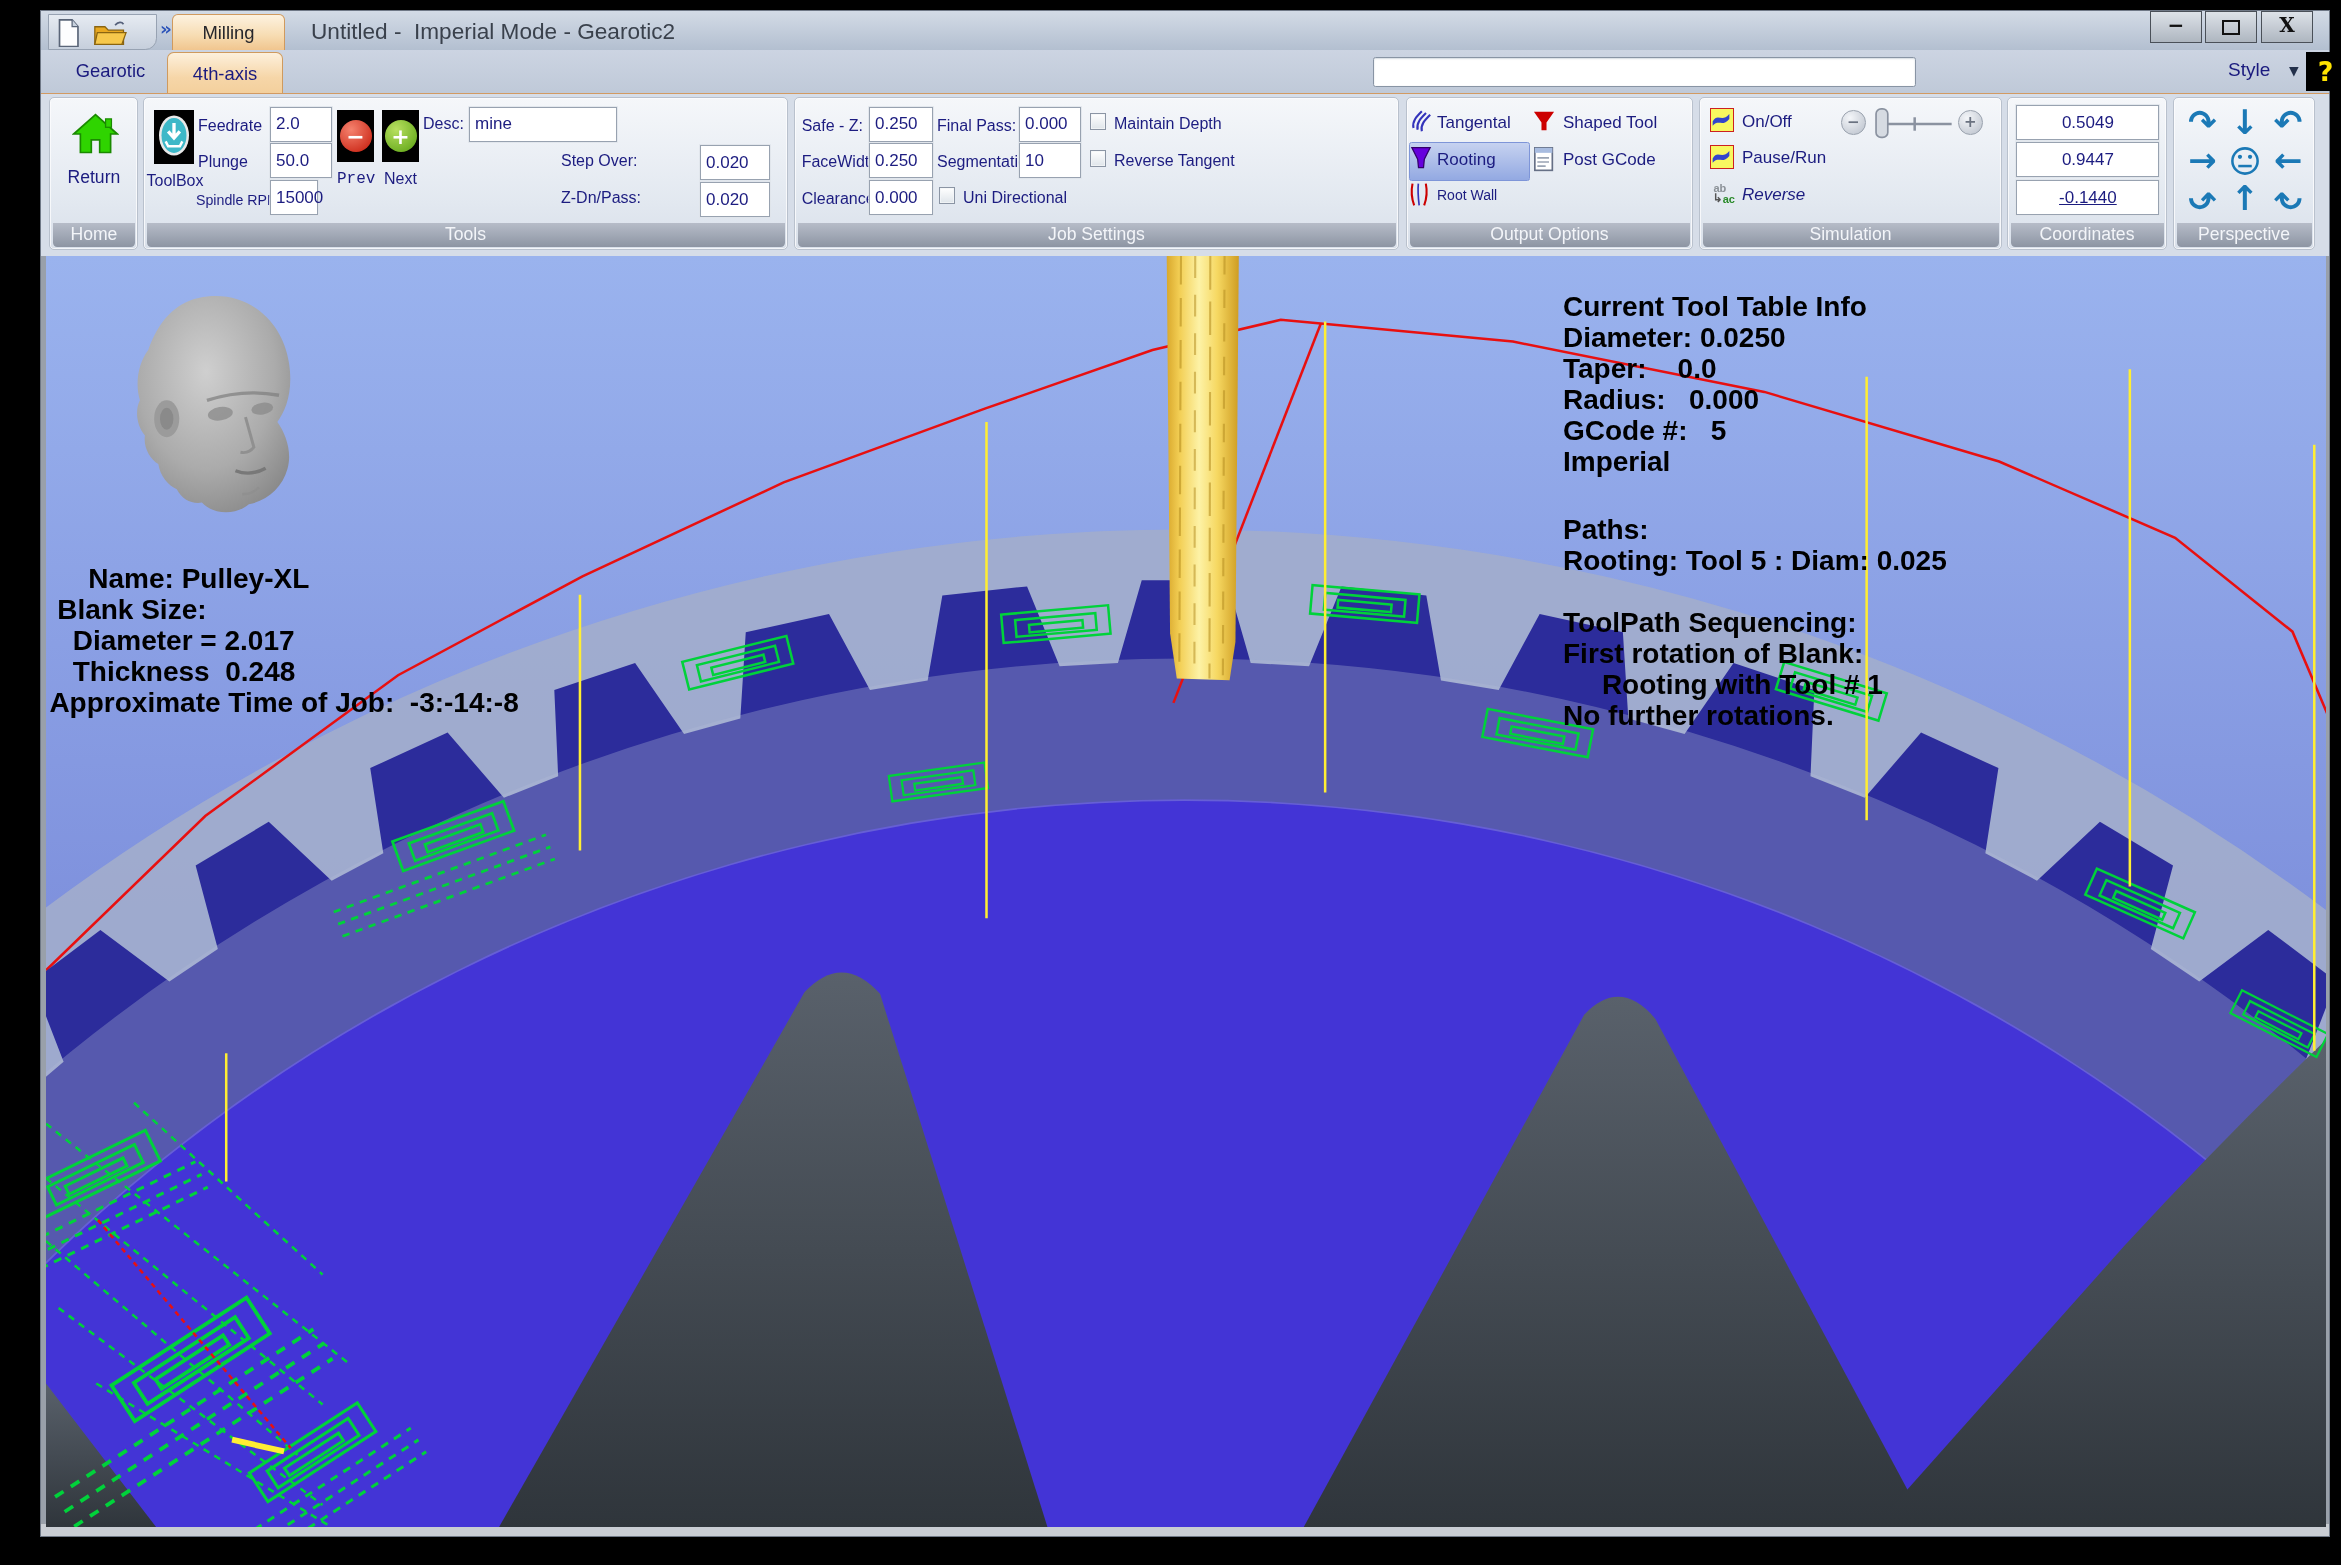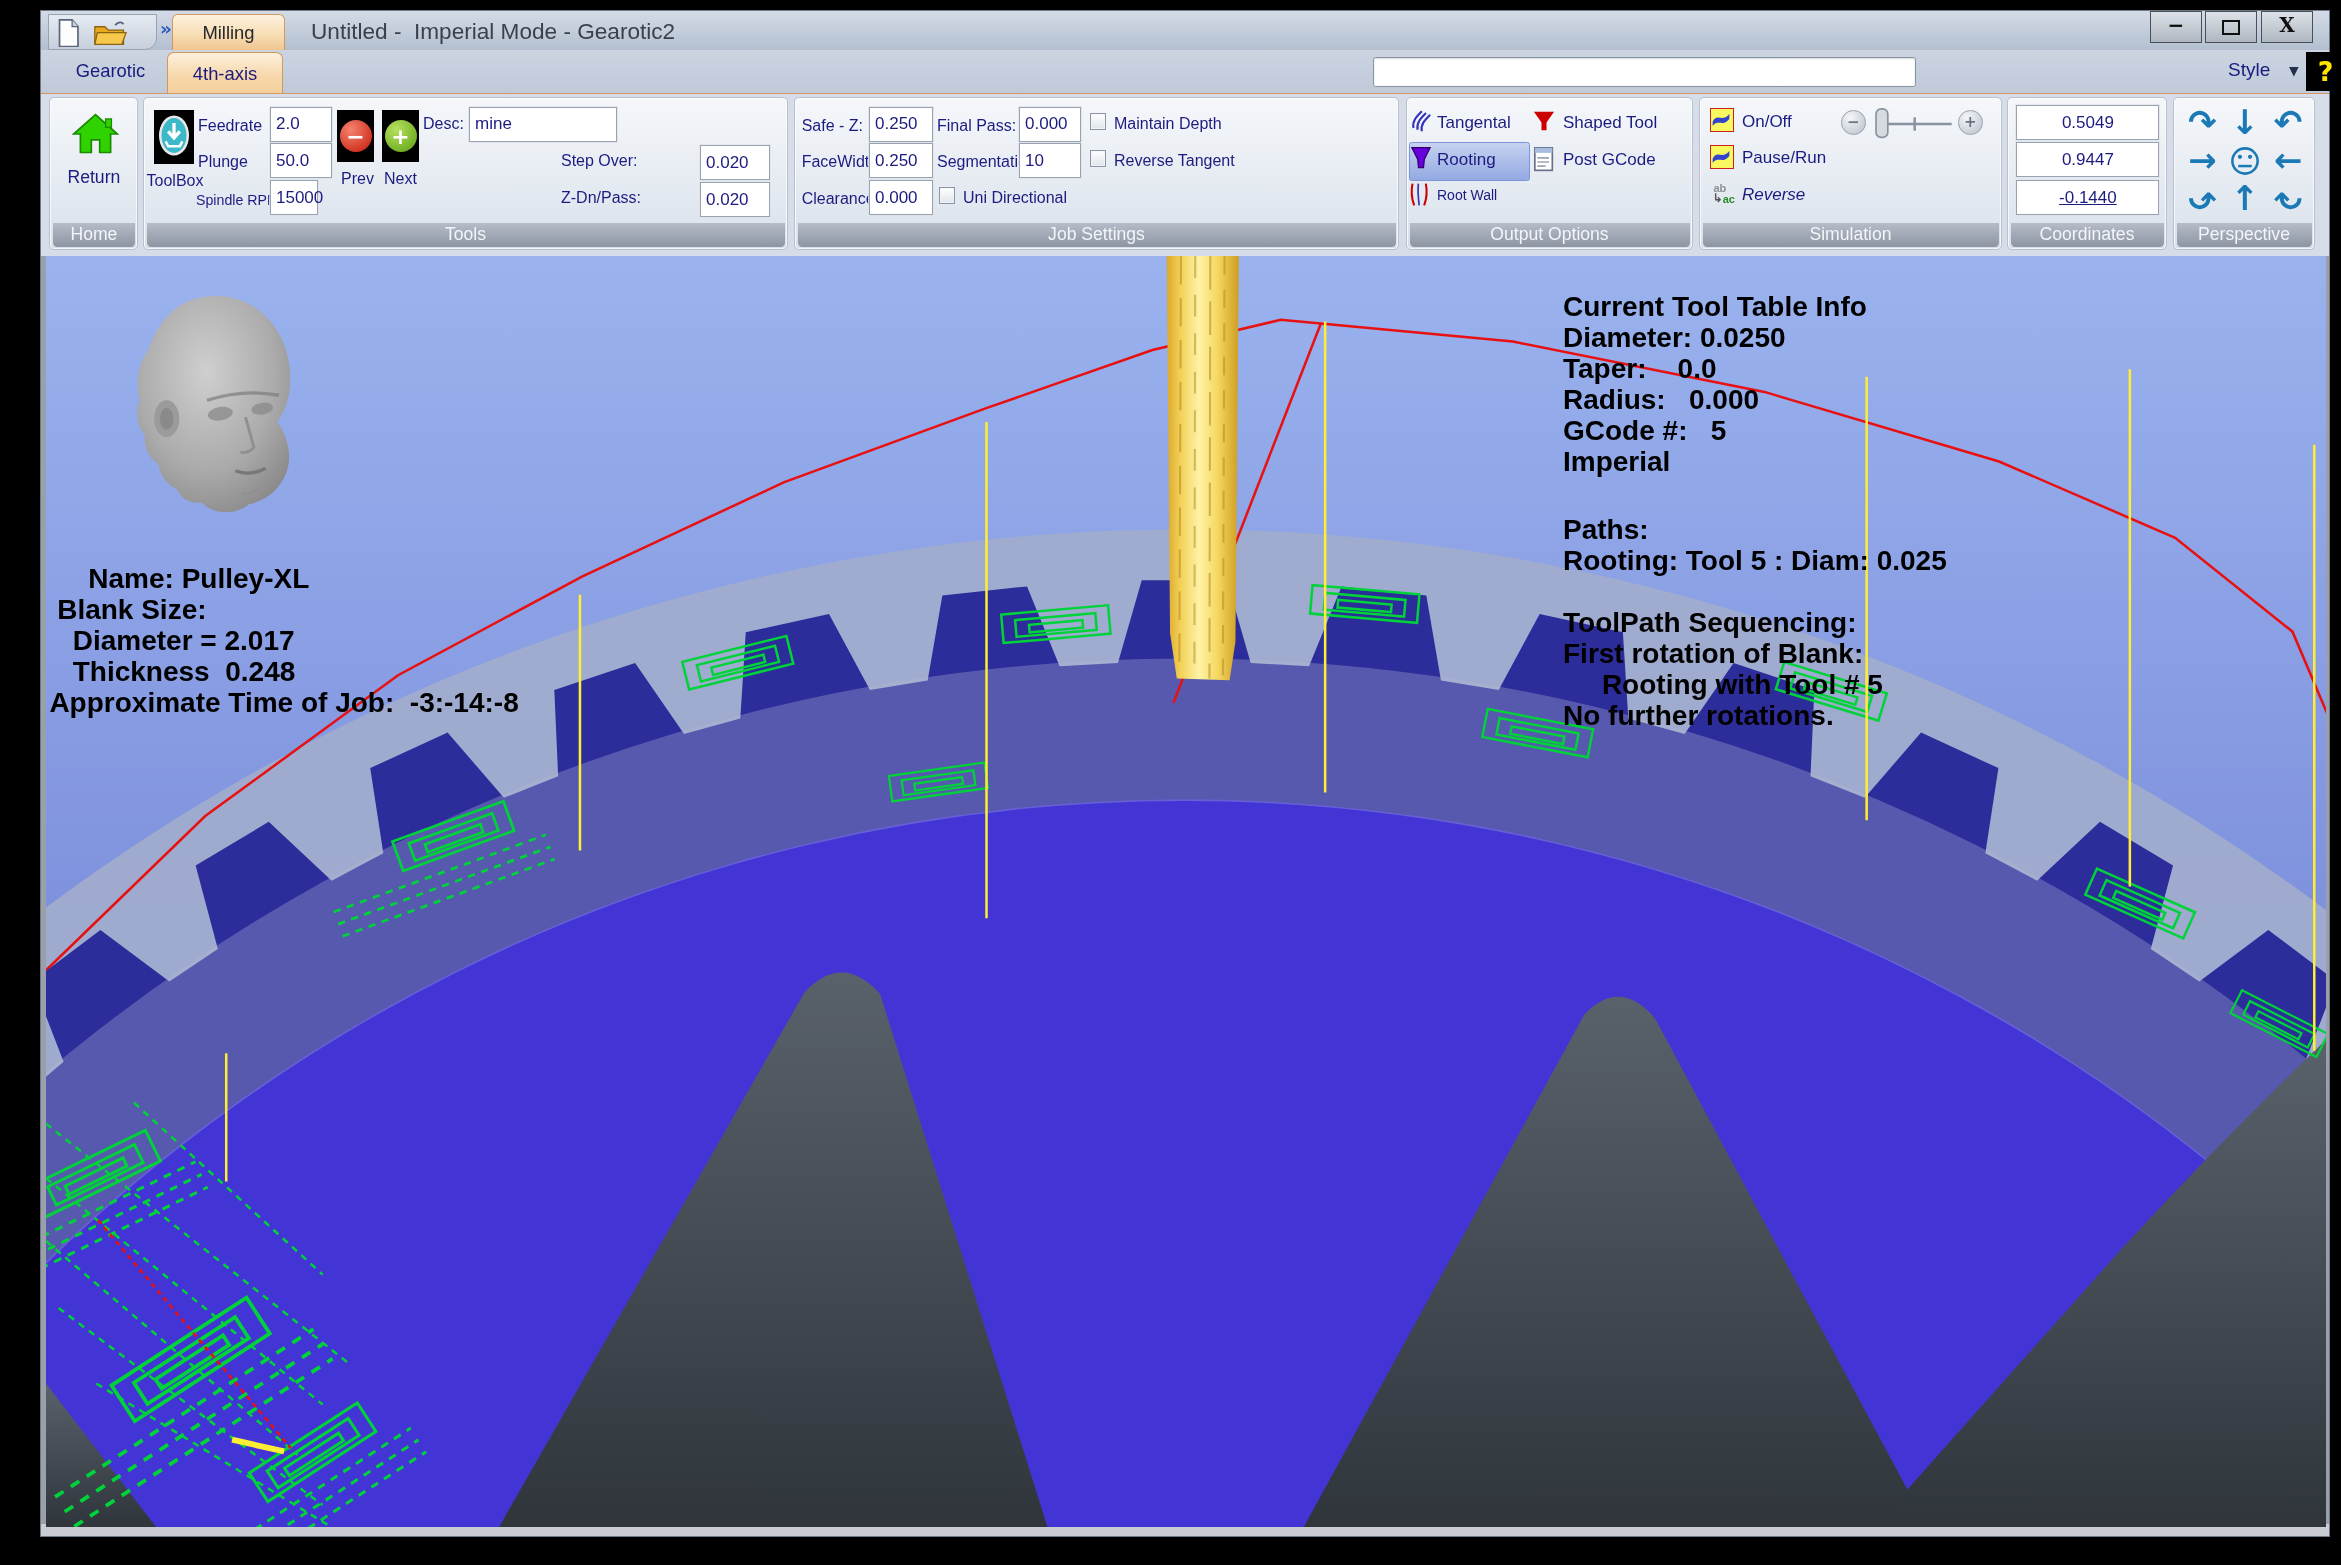--- a/index.html
+++ b/index.html
@@ -145,21 +145,21 @@
       <div class="rlbl" style="left:0;top:74px;width:62px;text-align:center;">ToolBox</div>
       <div class="rlbl" style="left:54px;top:18.4px;">Feedrate</div>
       <div class="rbox" style="left:126px;top:8.4px;width:62px;height:35px;">2.0</div>
       <div class="rlbl" style="left:54px;top:55px;">Plunge</div>
       <div class="rbox" style="left:126px;top:45px;width:62px;height:35px;">50.0</div>
       <div class="rlbl rlbl-sm" style="left:52px;top:94px;">Spindle RPM</div>
       <div class="rbox" style="left:126px;top:82px;width:48px;height:35px;">15000</div>
       <div class="blacksq" style="left:193px;top:11.7px;width:37px;height:52px;">
         <span class="sphere" style="width:32px;height:32px;background:radial-gradient(circle at 35% 30%,#f5826e,#c41808);">−</span>
       </div>
-      <div class="rlbl" style="left:193px;top:72px;width:37px;text-align:right;">Prev</div>
+      <div class="rlbl" style="left:193px;top:72px;width:37px;text-align:left;font-family:Liberation Mono, monospace;">Prev</div>
       <div class="blacksq" style="left:238px;top:11.7px;width:37px;height:52px;">
         <span class="sphere" style="width:32px;height:32px;background:radial-gradient(circle at 35% 30%,#b8e060,#58a010);">+</span>
       </div>
       <div class="rlbl" style="left:238px;top:72px;width:37px;text-align:center;">Next</div>
       <div class="rlbl" style="left:279px;top:17px;">Desc:</div>
       <div class="rbox" style="left:325px;top:8.4px;width:148px;height:35px;">mine</div>
       <div class="rlbl" style="left:417px;top:54px;">Step Over:</div>
       <div class="rbox" style="left:556px;top:47px;width:70px;height:35px;">0.020</div>
       <div class="rlbl" style="left:417px;top:91px;">Z-Dn/Pass:</div>
       <div class="rbox" style="left:556px;top:84px;width:70px;height:35px;">0.020</div>
@@ -454,18 +454,18 @@
       <div class="tline">Radius:   0.000</div>
       <div class="tline">GCode #:   5</div>
       <div class="tline">Imperial</div>
     </div>
     <div class="vtext" style="left:1517px;top:258px;">
       <div class="tline">Paths:</div>
       <div class="tline">Rooting: Tool 5 : Diam: 0.025</div>
       <div class="tline"></div>
       <div class="tline">ToolPath Sequencing:</div>
       <div class="tline">First rotation of Blank:</div>
-      <div class="tline">     Rooting with Tool # 5</div>
+      <div class="tline">     Rooting with Tool # 1</div>
       <div class="tline">No further rotations.</div>
     </div>
   </div>
 </div>
 
 
 </body></html>

